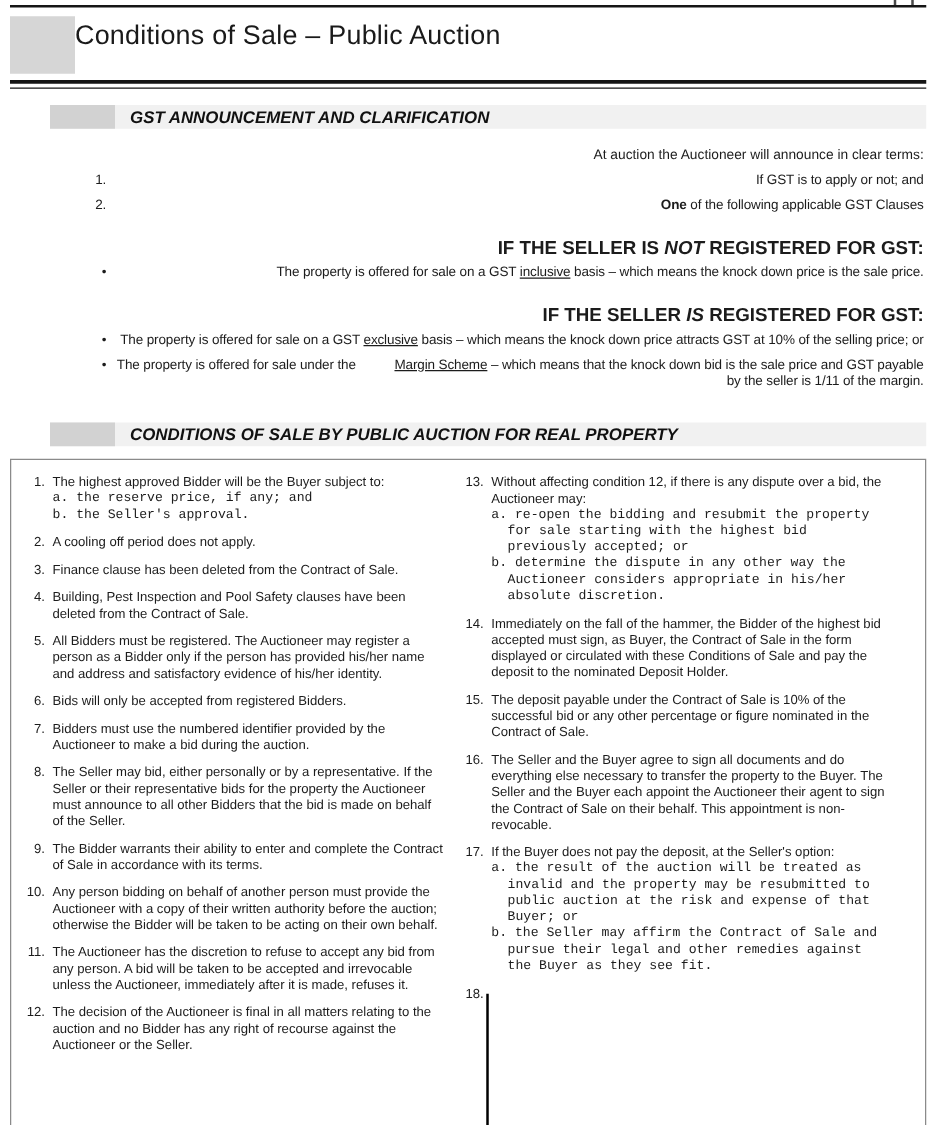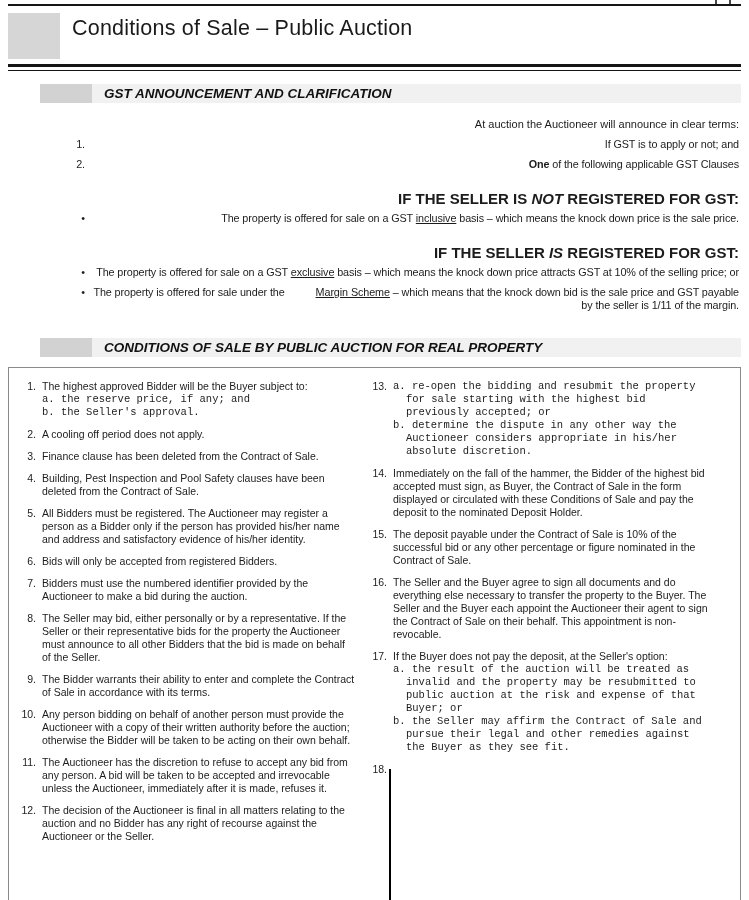--- a/index.html
+++ b/index.html
@@ -14,21 +14,21 @@
 
   .corner-marks { position:absolute; top:0; right:18px; display:flex; gap:12px; }
   .corner-marks span { width:2px; height:4px; background:#4a4a4a; display:block; }
 
   .top-rule { margin-top:4px; border-top:2px solid #151515; }
 
   .title-band { display:flex; margin-top:7px; height:46px; }
   .gray-box { width:52px; background:#d6d6d6; flex:none; }
   .doc-title {
     font-size:21.5px; font-weight:400; letter-spacing:0.2px;
-    padding-left:12px; padding-top:3px; color:#1a1a1a; white-space:nowrap;
+    padding-top:3px; color:#1a1a1a; white-space:nowrap;
   }
 
   .double-rule { margin-top:5px; }
   .rule-thick { border-top:3px solid #151515; }
   .rule-thin  { border-top:1px solid #151515; margin-top:3px; }
 
   .section-heading {
     display:flex; align-items:center;
     background:#f1f1f1; height:19px;margin-left:32px;
   }
@@ -213,20 +213,21 @@
             <div class="cond-num">12.</div>
             <div class="cond-body">
               <div class="cond-main">The decision of the Auctioneer is final in all matters relating to the auction and no Bidder has any right of recourse against the Auctioneer or the Seller.</div>
             </div>
           </div>
         </div>
       <div class="col-right">
           <div class="cond-item">
             <div class="cond-num">13.</div>
             <div class="cond-body">
+              <div class="cond-main">Without affecting condition 12, if there is any dispute over a bid, the Auctioneer may:</div>
               <div class="cond-sub">a. re-open the bidding and resubmit the property for sale starting with the highest bid previously accepted; or</div>
               <div class="cond-sub">b. determine the dispute in any other way the Auctioneer considers appropriate in his/her absolute discretion.</div>
             </div>
           </div>
           <div class="cond-item">
             <div class="cond-num">14.</div>
             <div class="cond-body">
               <div class="cond-main">Immediately on the fall of the hammer, the Bidder of the highest bid accepted must sign, as Buyer, the Contract of Sale in the form displayed or circulated with these Conditions of Sale and pay the deposit to the nominated Deposit Holder.</div>
             </div>
           </div>

